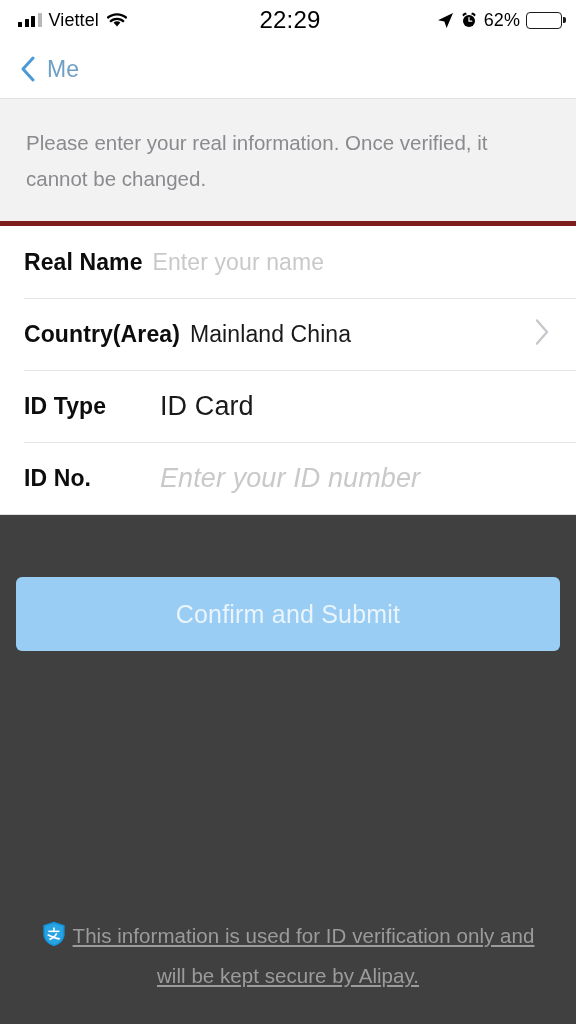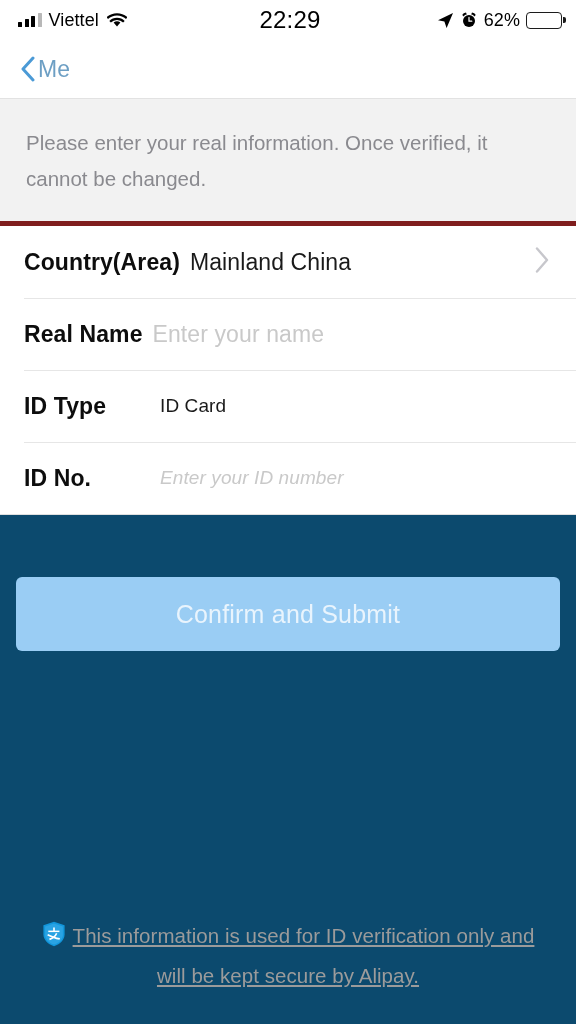--- a/index.html
+++ b/index.html
@@ -11,21 +11,21 @@
     width: 576px;
     height: 1024px;
     overflow: hidden;
     font-family: "Liberation Sans", sans-serif;
     -webkit-font-smoothing: antialiased;
   }
   .phone {
     position: relative;
     width: 576px;
     height: 1024px;
-    background: #0c4a6e;
+    background: #404040;
     display: flex;
     flex-direction: column;
   }
 
   
   .statusbar {
     height: 40px;
     background: #ffffff;
     display: flex;
     align-items: center;
@@ -112,21 +112,21 @@
     position: relative;
     display: flex;
     align-items: center;
     flex: 0 0 auto;
   }
   .back {
     position: absolute;
     left: 18px;
     display: flex;
     align-items: center;
-    gap: 3px;
+    gap: 12px;
     cursor: pointer;
     background: none;
     border: 0;
     padding: 4px 6px 4px 2px;
   }
   .back svg { display: block; }
   .back-label {
     font-size: 23px;
     color: #6d9fc4;
     letter-spacing: 0.1px;
@@ -196,21 +196,21 @@
   .row.inline .val {
     font-size: 23px;
     color: #1a1a1a;
     margin-left: 10px;
     letter-spacing: 0.1px;
   }
   .row.inline .val.placeholder { color: #c9c9c9; }
   
   .row.columnar .lbl { width: 136px; flex: 0 0 136px; }
   .row.columnar .val {
-    font-size: 19px;
+    font-size: 27px;
     color: #1a1a1a;
     letter-spacing: 0.1px;
     text-align: center;
   }
   .row.columnar .val.placeholder { color: #c9c9c9; font-style: italic; }
   .chevron {
     position: absolute;
     right: 26px;
     top: 50%;
     transform: translateY(-50%);
@@ -315,32 +315,32 @@
     </button>
   </div>
 
   <div class="notice">
     <p>Please enter your real information. Once verified, it cannot be changed.</p>
   </div>
 
   <div class="card">
 
     <div class="row inline">
+      <span class="lbl">Real Name</span>
+      <span class="val placeholder">Enter your name</span>
+    </div>
+
+    <div class="row inline">
       <span class="lbl">Country(Area)</span>
       <span class="val">Mainland China</span>
       <span class="chevron">
         <svg width="16" height="27" viewBox="0 0 16 27">
           <path d="M3 2 L13 13.5 L3 25" stroke="#c7c7cc" stroke-width="2.4" fill="none" stroke-linecap="round" stroke-linejoin="round"></path>
         </svg>
       </span>
-    </div>
-
-    <div class="row inline">
-      <span class="lbl">Real Name</span>
-      <span class="val placeholder">Enter your name</span>
     </div>
 
     <div class="row columnar">
       <span class="lbl">ID Type</span>
       <span class="val">ID Card</span>
     </div>
 
     <div class="row columnar">
       <span class="lbl">ID No.</span>
       <span class="val placeholder">Enter your ID number</span>

